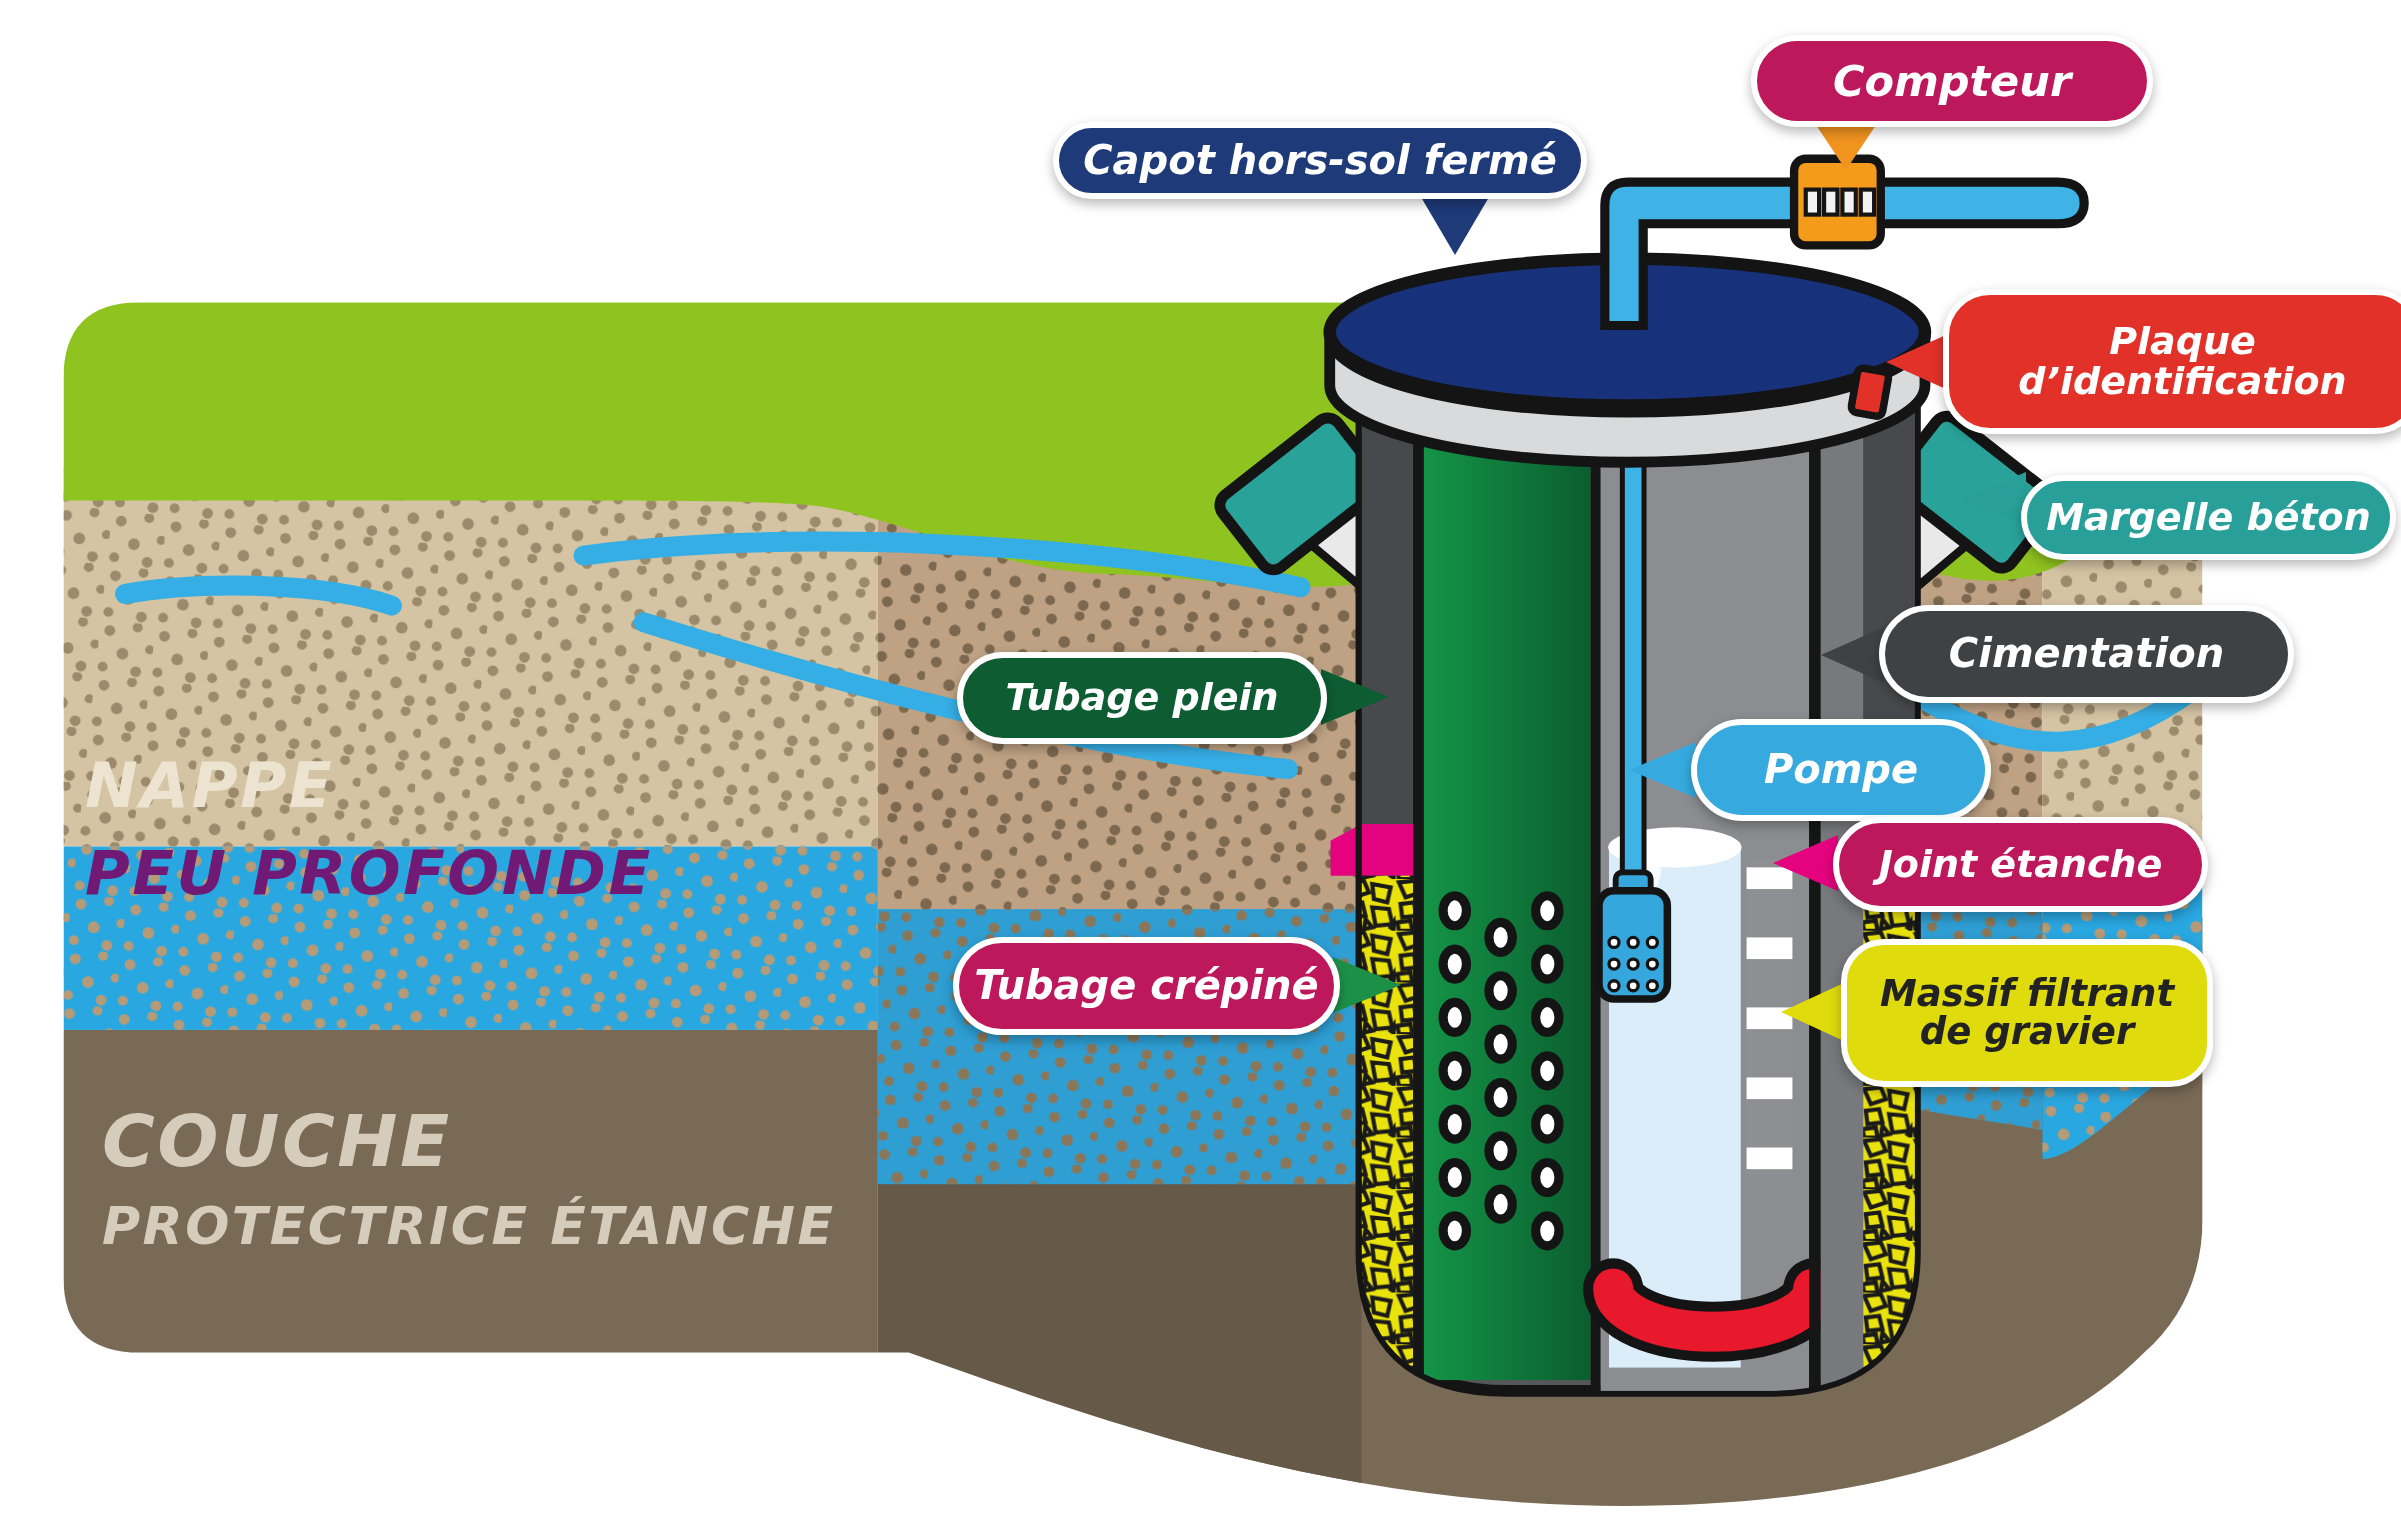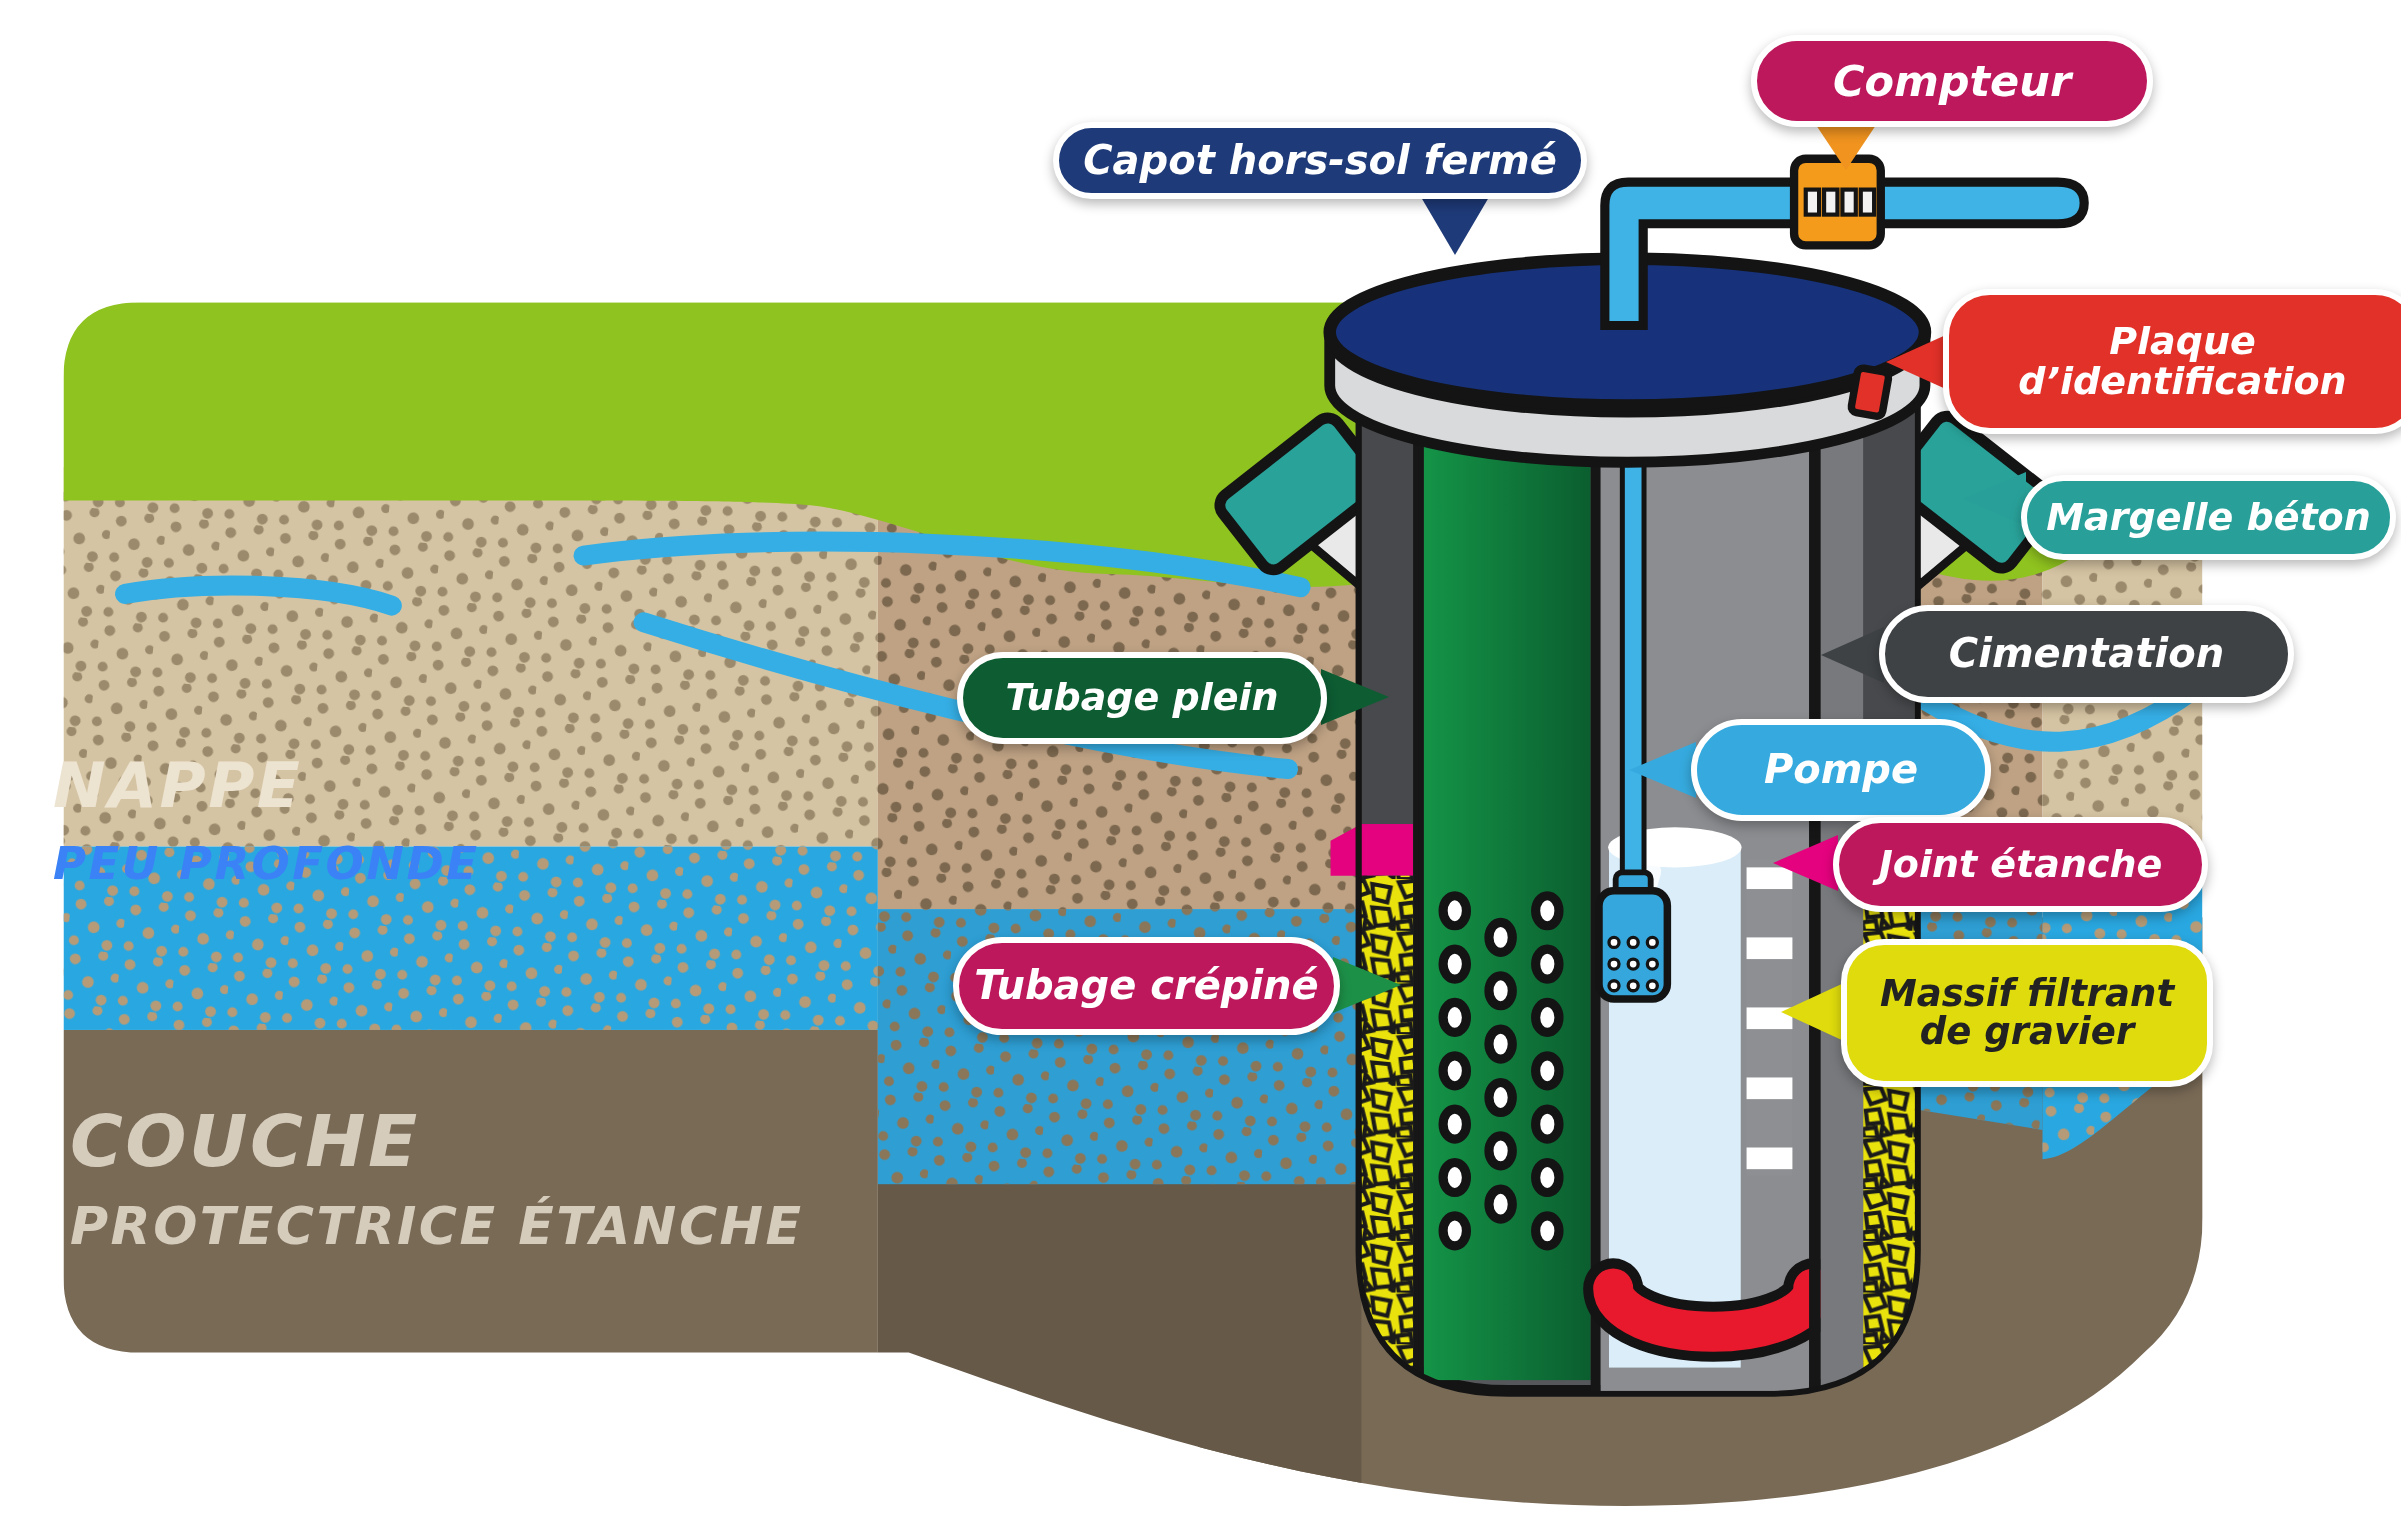--- a/index.html
+++ b/index.html
@@ -30,23 +30,23 @@
   .pt-left-plaque   {left:1886px;top:334px;border-top:28px solid transparent;border-bottom:28px solid transparent;border-right:62px solid #e23128;}
   .pt-left-margelle {left:1963px;top:472px;border-top:27px solid transparent;border-bottom:27px solid transparent;border-right:63px solid #28a099;}
   .pt-left-ciment   {left:1821px;top:627px;border-top:28px solid transparent;border-bottom:28px solid transparent;border-right:63px solid #3f4245;}
   .pt-left-pompe    {left:1629px;top:742px;border-top:28px solid transparent;border-bottom:28px solid transparent;border-right:67px solid #36aade;}
   .pt-left-joint    {left:1773px;top:835px;border-top:28px solid transparent;border-bottom:28px solid transparent;border-right:65px solid #e5027e;}
   .pt-left-massif   {left:1781px;top:982px;border-top:30px solid transparent;border-bottom:30px solid transparent;border-right:65px solid #dfdb0c;}
   .pt-right-tplein  {left:1321px;top:669px;border-top:28px solid transparent;border-bottom:28px solid transparent;border-left:68px solid #0d5c32;}
   .pt-right-tcrep   {left:1333px;top:957px;border-top:28px solid transparent;border-bottom:28px solid transparent;border-left:68px solid #1d9048;}
 
   
-  .gtext{position:absolute;font-style:italic;font-weight:bold;letter-spacing:2.5px;white-space:nowrap;}
+  .gtext{position:absolute;font-style:italic;font-weight:bold;letter-spacing:2.5px;white-space:nowrap;margin-left:32px;}
   .t-nappe1 {left:53px;top:749px;font-size:63px;color:#ece3d0;}
-  .t-nappe2 {left:53px;top:837px;font-size:45px;color:#3b82f6;}
+  .t-nappe2 {left:53px;top:837px;font-size:61px;color:#701a75;}
   .t-couche1{left:70px;top:1099px;font-size:72px;color:#d6ccbc;}
   .t-couche2{left:70px;top:1196px;font-size:52px;color:#d6ccbc;text-align:right;}
 </style>
 </head>
 <body>
 
 <div class="stage">
 
 <svg width="2401" height="1518" viewBox="0 0 2880 1820">
   <defs>

